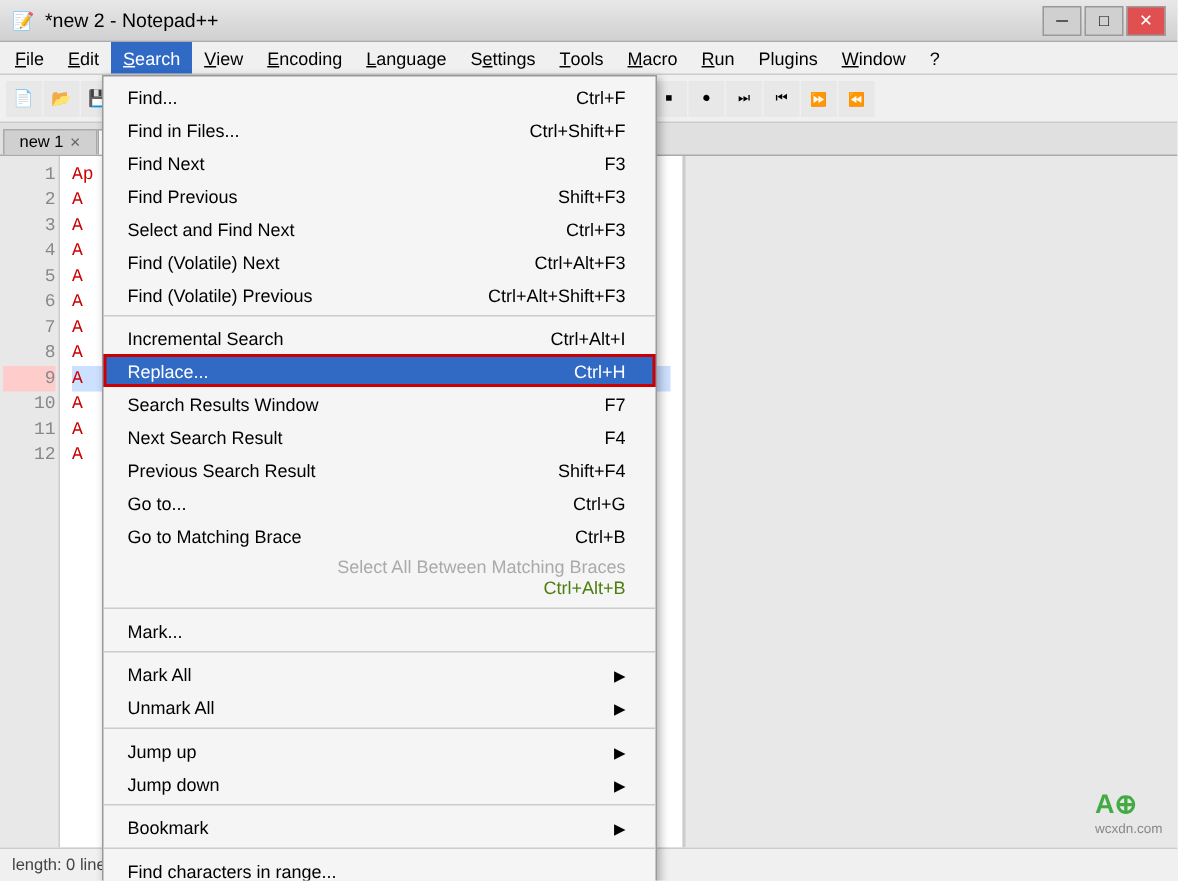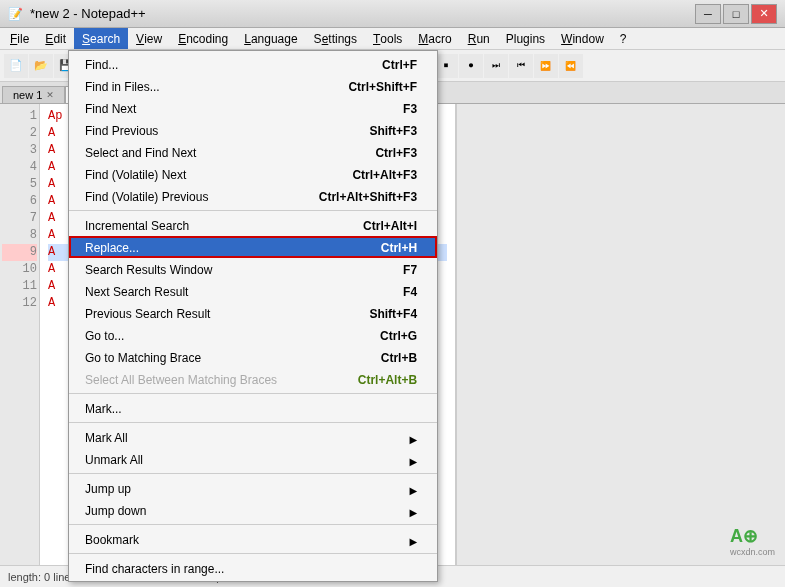--- a/index.html
+++ b/index.html
@@ -186,23 +186,24 @@
     }
     .dropdown-menu .menu-row.highlighted {
       background: #316AC5;
       color: white;
       outline: 2px solid #c00;
       outline-offset: -2px;
     }
     .dropdown-menu .menu-row.disabled {
       color: #aaa;
       cursor: default;
+      flex-direction: column;
     }
     .menu-row-label { flex: 1; }
-    .menu-row-shortcut { color: inherit; margin-left: 40px; min-width: 100px; text-align: right; font-weight: bold; }
+    .menu-row-shortcut { color: inherit; margin-left: 40px; min-width: 100px; text-align: right; }
     .menu-row.disabled .menu-row-shortcut { color: #4d7c0f; }
     .menu-separator {
       height: 1px;
       background: #ccc;
       margin: 3px 0;
     }
     .menu-row-arrow { margin-left: 8px; font-size: 10px; }
 
     
     .watermark {

